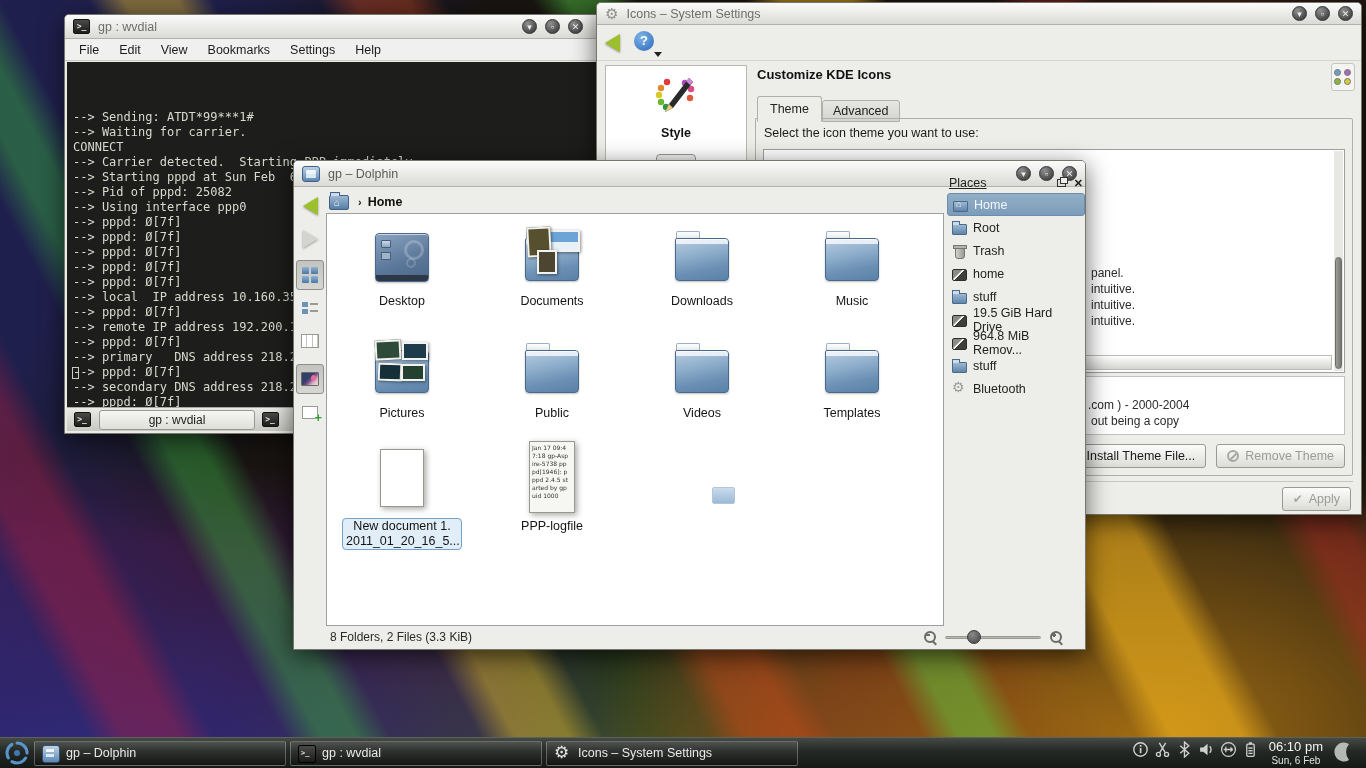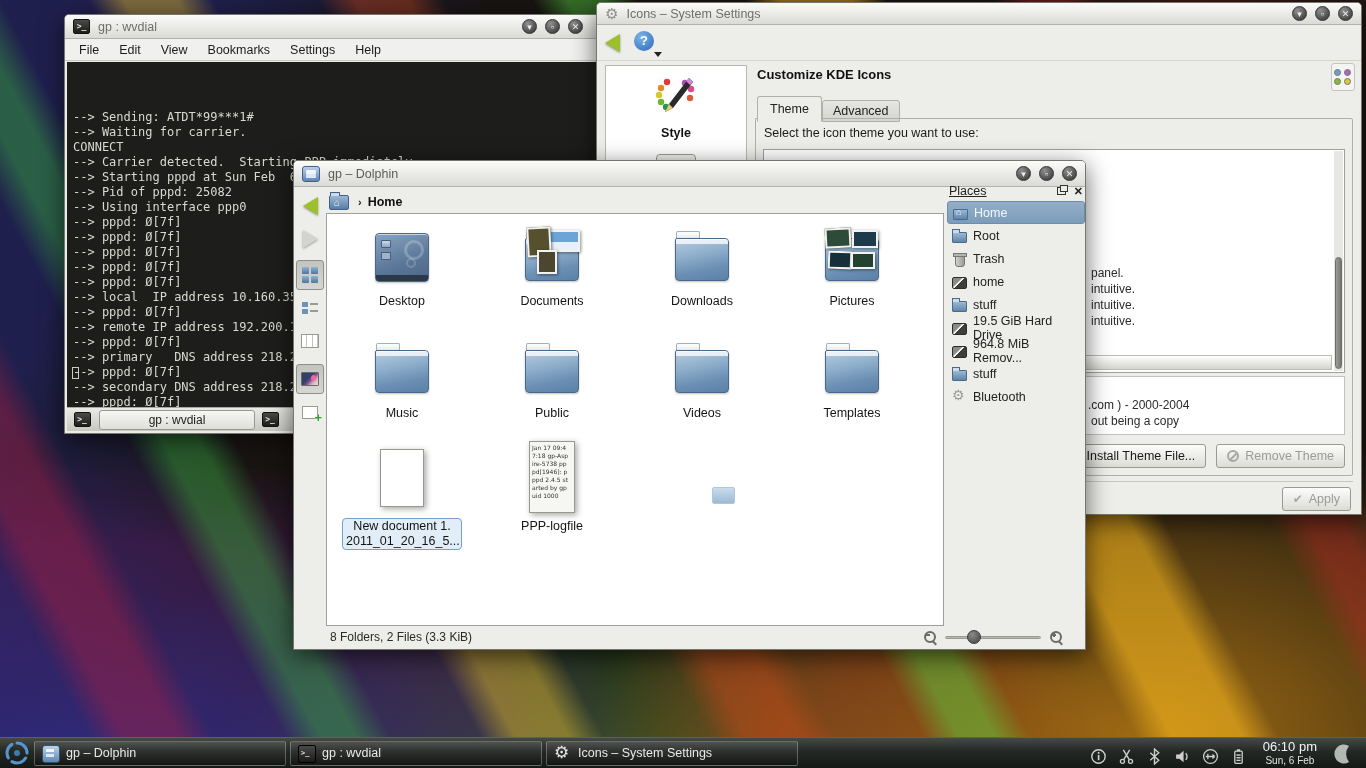--- a/index.html
+++ b/index.html
@@ -203,21 +203,21 @@
   
   .fitem2 { height:118px; display:flex; flex-direction:column; align-items:center; }
   .pagewrap { height:74px; display:flex; align-items:flex-end; }
   .page { background:#fff; border:1px solid #98988f; box-shadow:2px 2px 6px rgba(0,0,0,.35); }
   .page.p-blank { width:44px; height:58px; margin-bottom:6px; }
   .page.p-text { width:46px; height:72px; background:#f6f6f2; padding:2px 2px;
         font-family:"DejaVu Sans",sans-serif; font-size:6px; line-height:8px; color:#333;
         white-space:pre-line; overflow:hidden; }
 
   
-  .places { position:absolute; left:653px; top:20px; width:138px; bottom:25px; }
+  .places { position:absolute; left:653px; top:12px; width:138px; bottom:25px; }
   .places-head { display:flex; align-items:center; height:20px; padding:0 2px; }
   .places-title { font-size:12.5px; color:#222; text-decoration:underline; }
   .places-ctl { margin-left:auto; display:flex; gap:8px; align-items:center; }
   .pl-float { width:9px; height:8px; border:1px solid #333; position:relative; }
   .pl-float::before { content:""; position:absolute; right:-3px; top:-3px; width:6px; height:5px;
         border:1px solid #333; background:#edeeea; }
   .pl-close { font-size:11px; font-weight:bold; color:#222; line-height:10px; }
   .place-row { display:flex; align-items:center; gap:6px; height:23px; padding:0 4px; font-size:12.5px; color:#222;
         border-radius:3px; }
   .place-row.sel { background:linear-gradient(#93afc7,#7b9cba); border:1px solid #6d8dac; color:#f4f8fb; }
@@ -269,21 +269,21 @@
   .ti { width:18px; height:16px; flex:0 0 18px; position:relative; }
   .ti-dolphin::before { content:""; position:absolute; left:1px; top:0; width:16px; height:16px; border-radius:3px;
         background:linear-gradient(#bdd2e6,#5d87b0); border:1px solid #2f4f74; }
   .ti-dolphin::after { content:""; position:absolute; left:5px; top:4px; width:8px; height:3px; background:#eef4fa;
         box-shadow:0 5px 0 0 #dce8f2; }
   .ti-terminal::before { content:""; position:absolute; left:1px; top:0; width:16px; height:16px; border-radius:2px;
         background:linear-gradient(#4a4a48,#1a1a18); border:1px solid #000; }
   .ti-terminal::after { content:">_"; position:absolute; left:4px; top:2px; color:#e8e8e2;
         font:bold 7px/12px "DejaVu Sans Mono",monospace; }
   .ti-gear::before { content:"⚙"; position:absolute; left:1px; top:-3px; font-size:17px; color:#e4e4e2; }
-  .tray { margin-left:auto; display:flex; align-items:flex-end; gap:9px; padding-right:8px; }
+  .tray { margin-left:auto; display:flex; align-items:flex-start; gap:3px; padding-right:8px; }
   .trayicon { width:19px; height:19px; display:flex; align-items:center; justify-content:center; opacity:.92; }
   .clock { text-align:center; line-height:1.1; padding:0 6px; }
   .clock .time { font-size:13px; color:#f4f4f2; }
   .clock .date { font-size:10px; color:#e2e2e0; }
   .cashew { width:24px; height:24px; margin-right:2px; display:flex; align-items:center; justify-content:center; }
 </style>
 </head>
 <body>
 
 <div class="wallpaper"></div>
@@ -501,38 +501,38 @@
         <div class="fitem">
           <div class="ficon f-plain">
             <div class="tab"></div>
             <div class="body"></div>
 
           </div>
           <div class="flabel">Downloads</div>
         </div>
 
         <div class="fitem">
+          <div class="ficon f-plain">
+            <div class="tab"></div>
+            <div class="body"></div>
+
+          </div>
+          <div class="flabel">Music</div>
+        </div>
+
+        <div class="fitem">
           <div class="ficon f-pics">
             <div class="tab"></div>
             <div class="body"></div>
             <div class="t1"></div>
             <div class="t2"></div>
             <div class="t3"></div>
             <div class="t4"></div>
           </div>
           <div class="flabel">Pictures</div>
-        </div>
-
-        <div class="fitem">
-          <div class="ficon f-plain">
-            <div class="tab"></div>
-            <div class="body"></div>
-
-          </div>
-          <div class="flabel">Music</div>
         </div>
 
         <div class="fitem">
           <div class="ficon f-plain">
             <div class="tab"></div>
             <div class="body"></div>
 
           </div>
           <div class="flabel">Public</div>
         </div>

